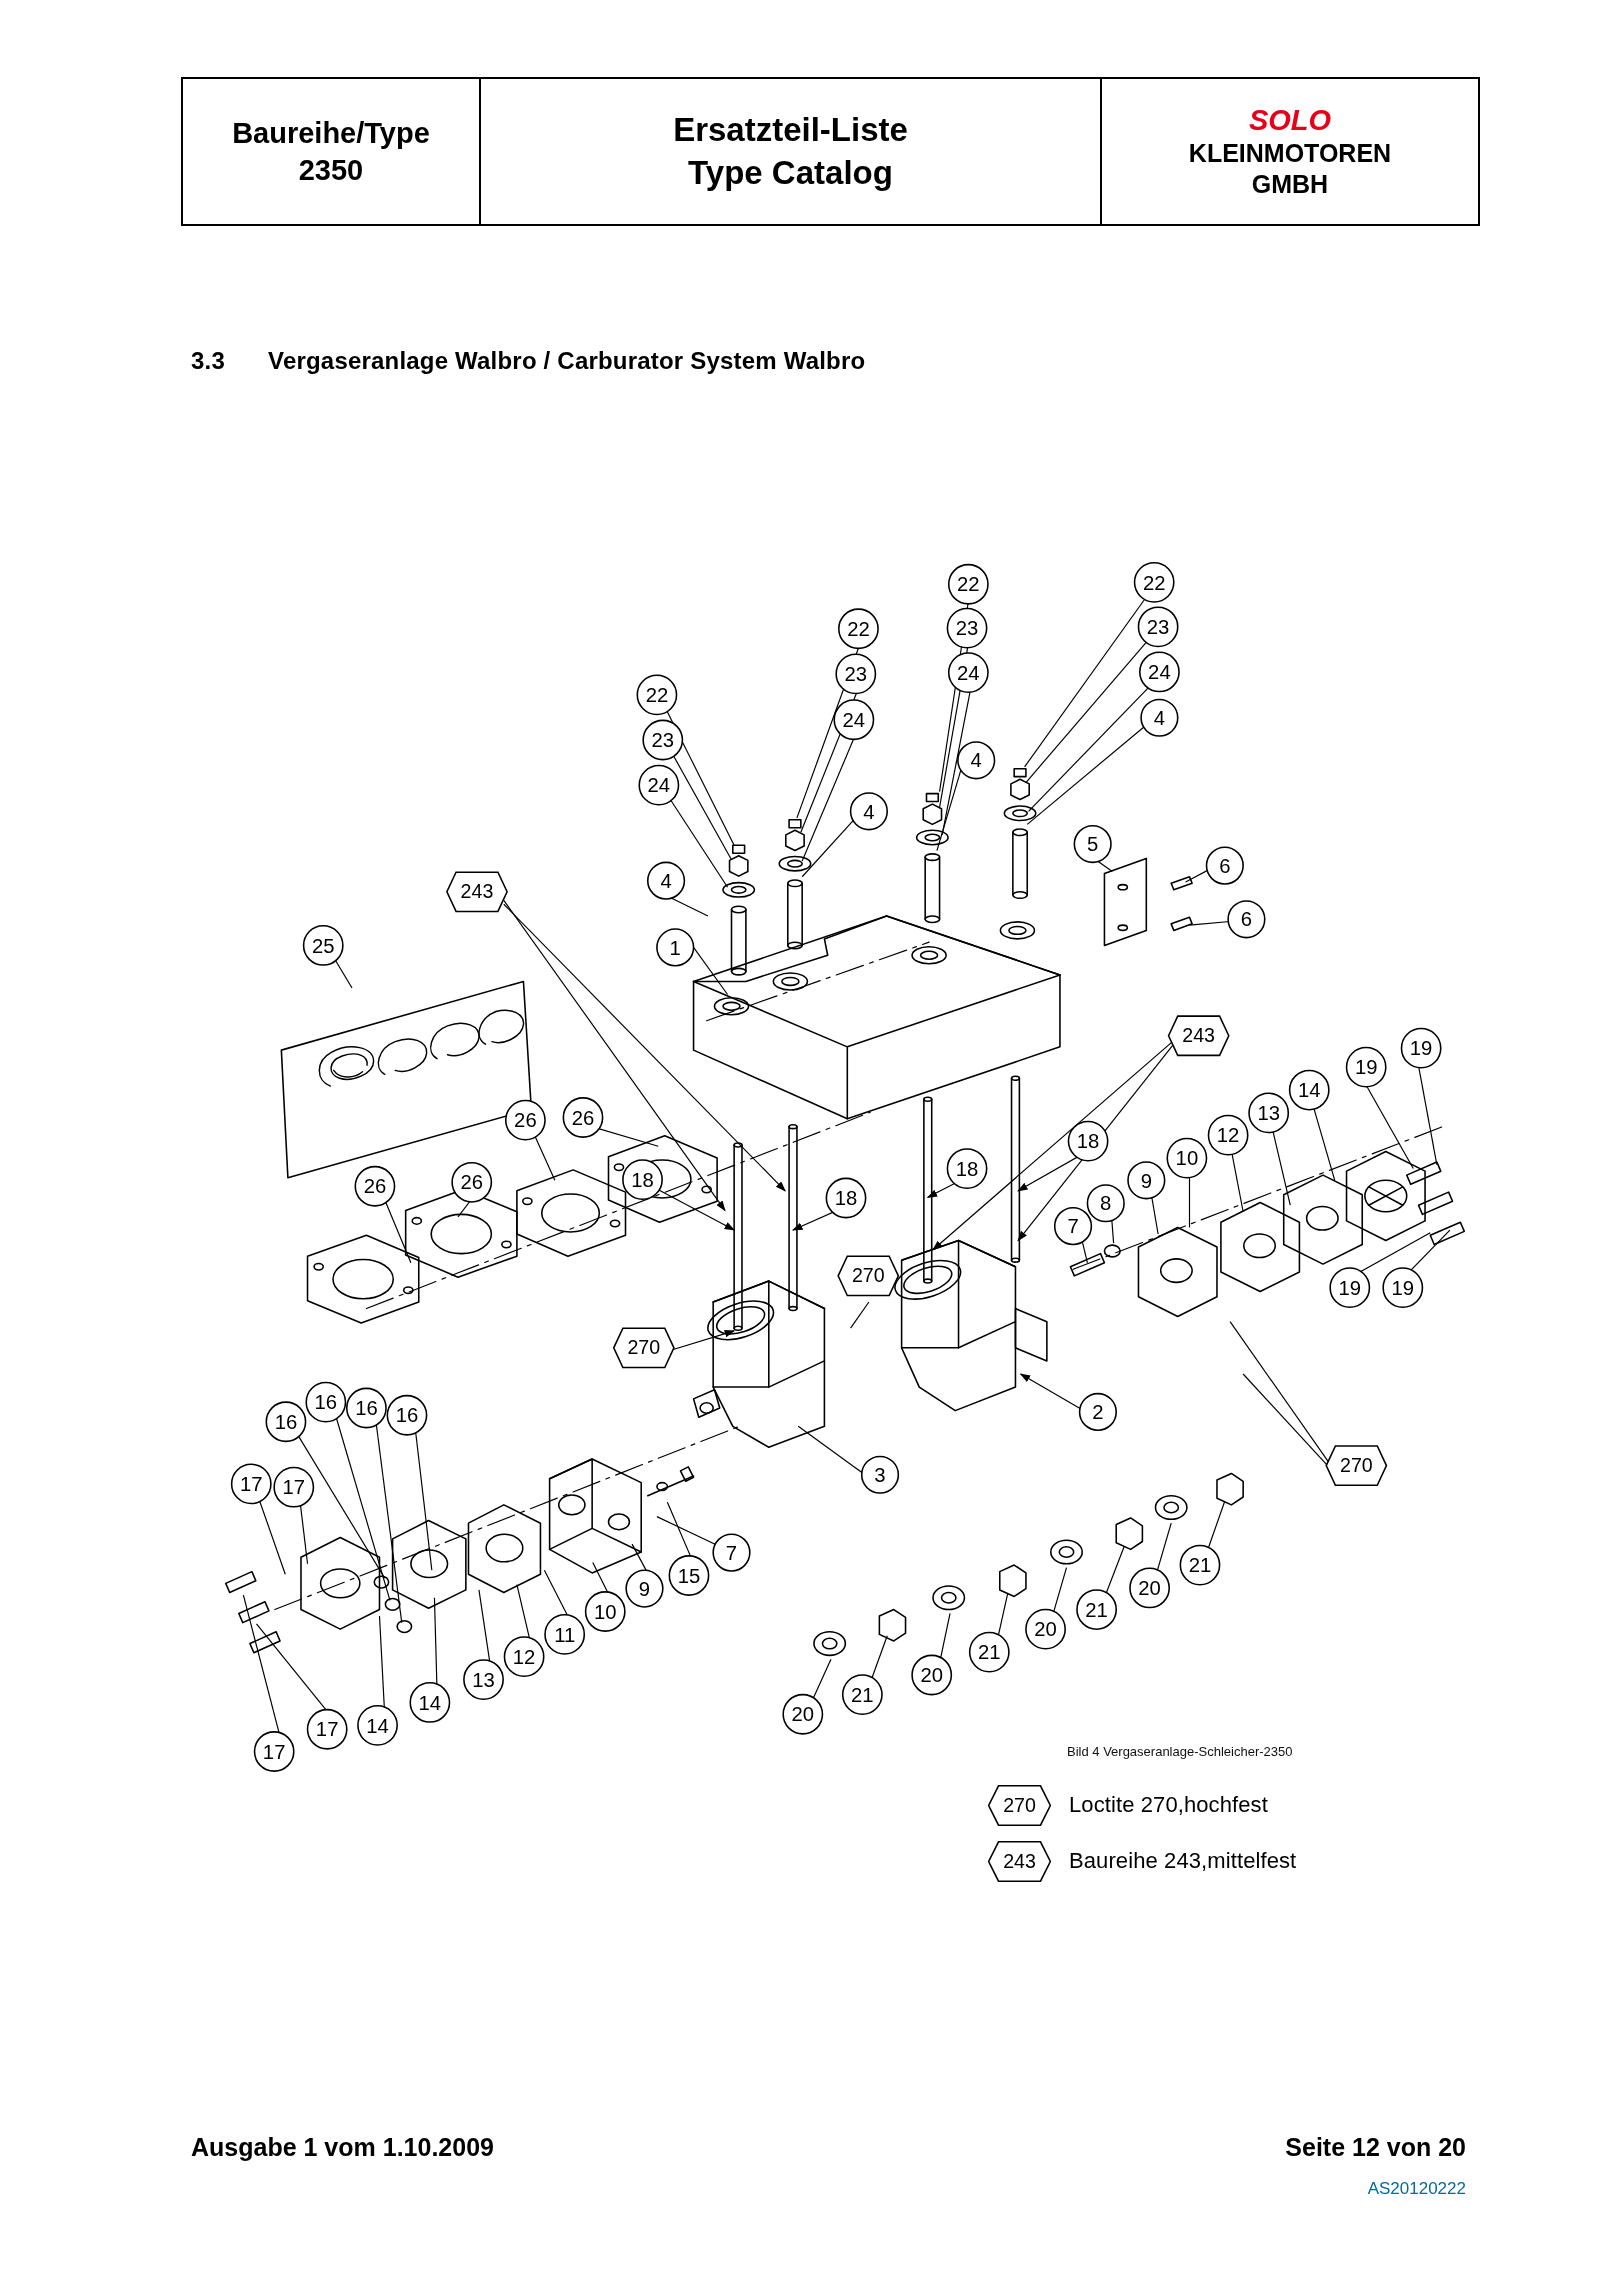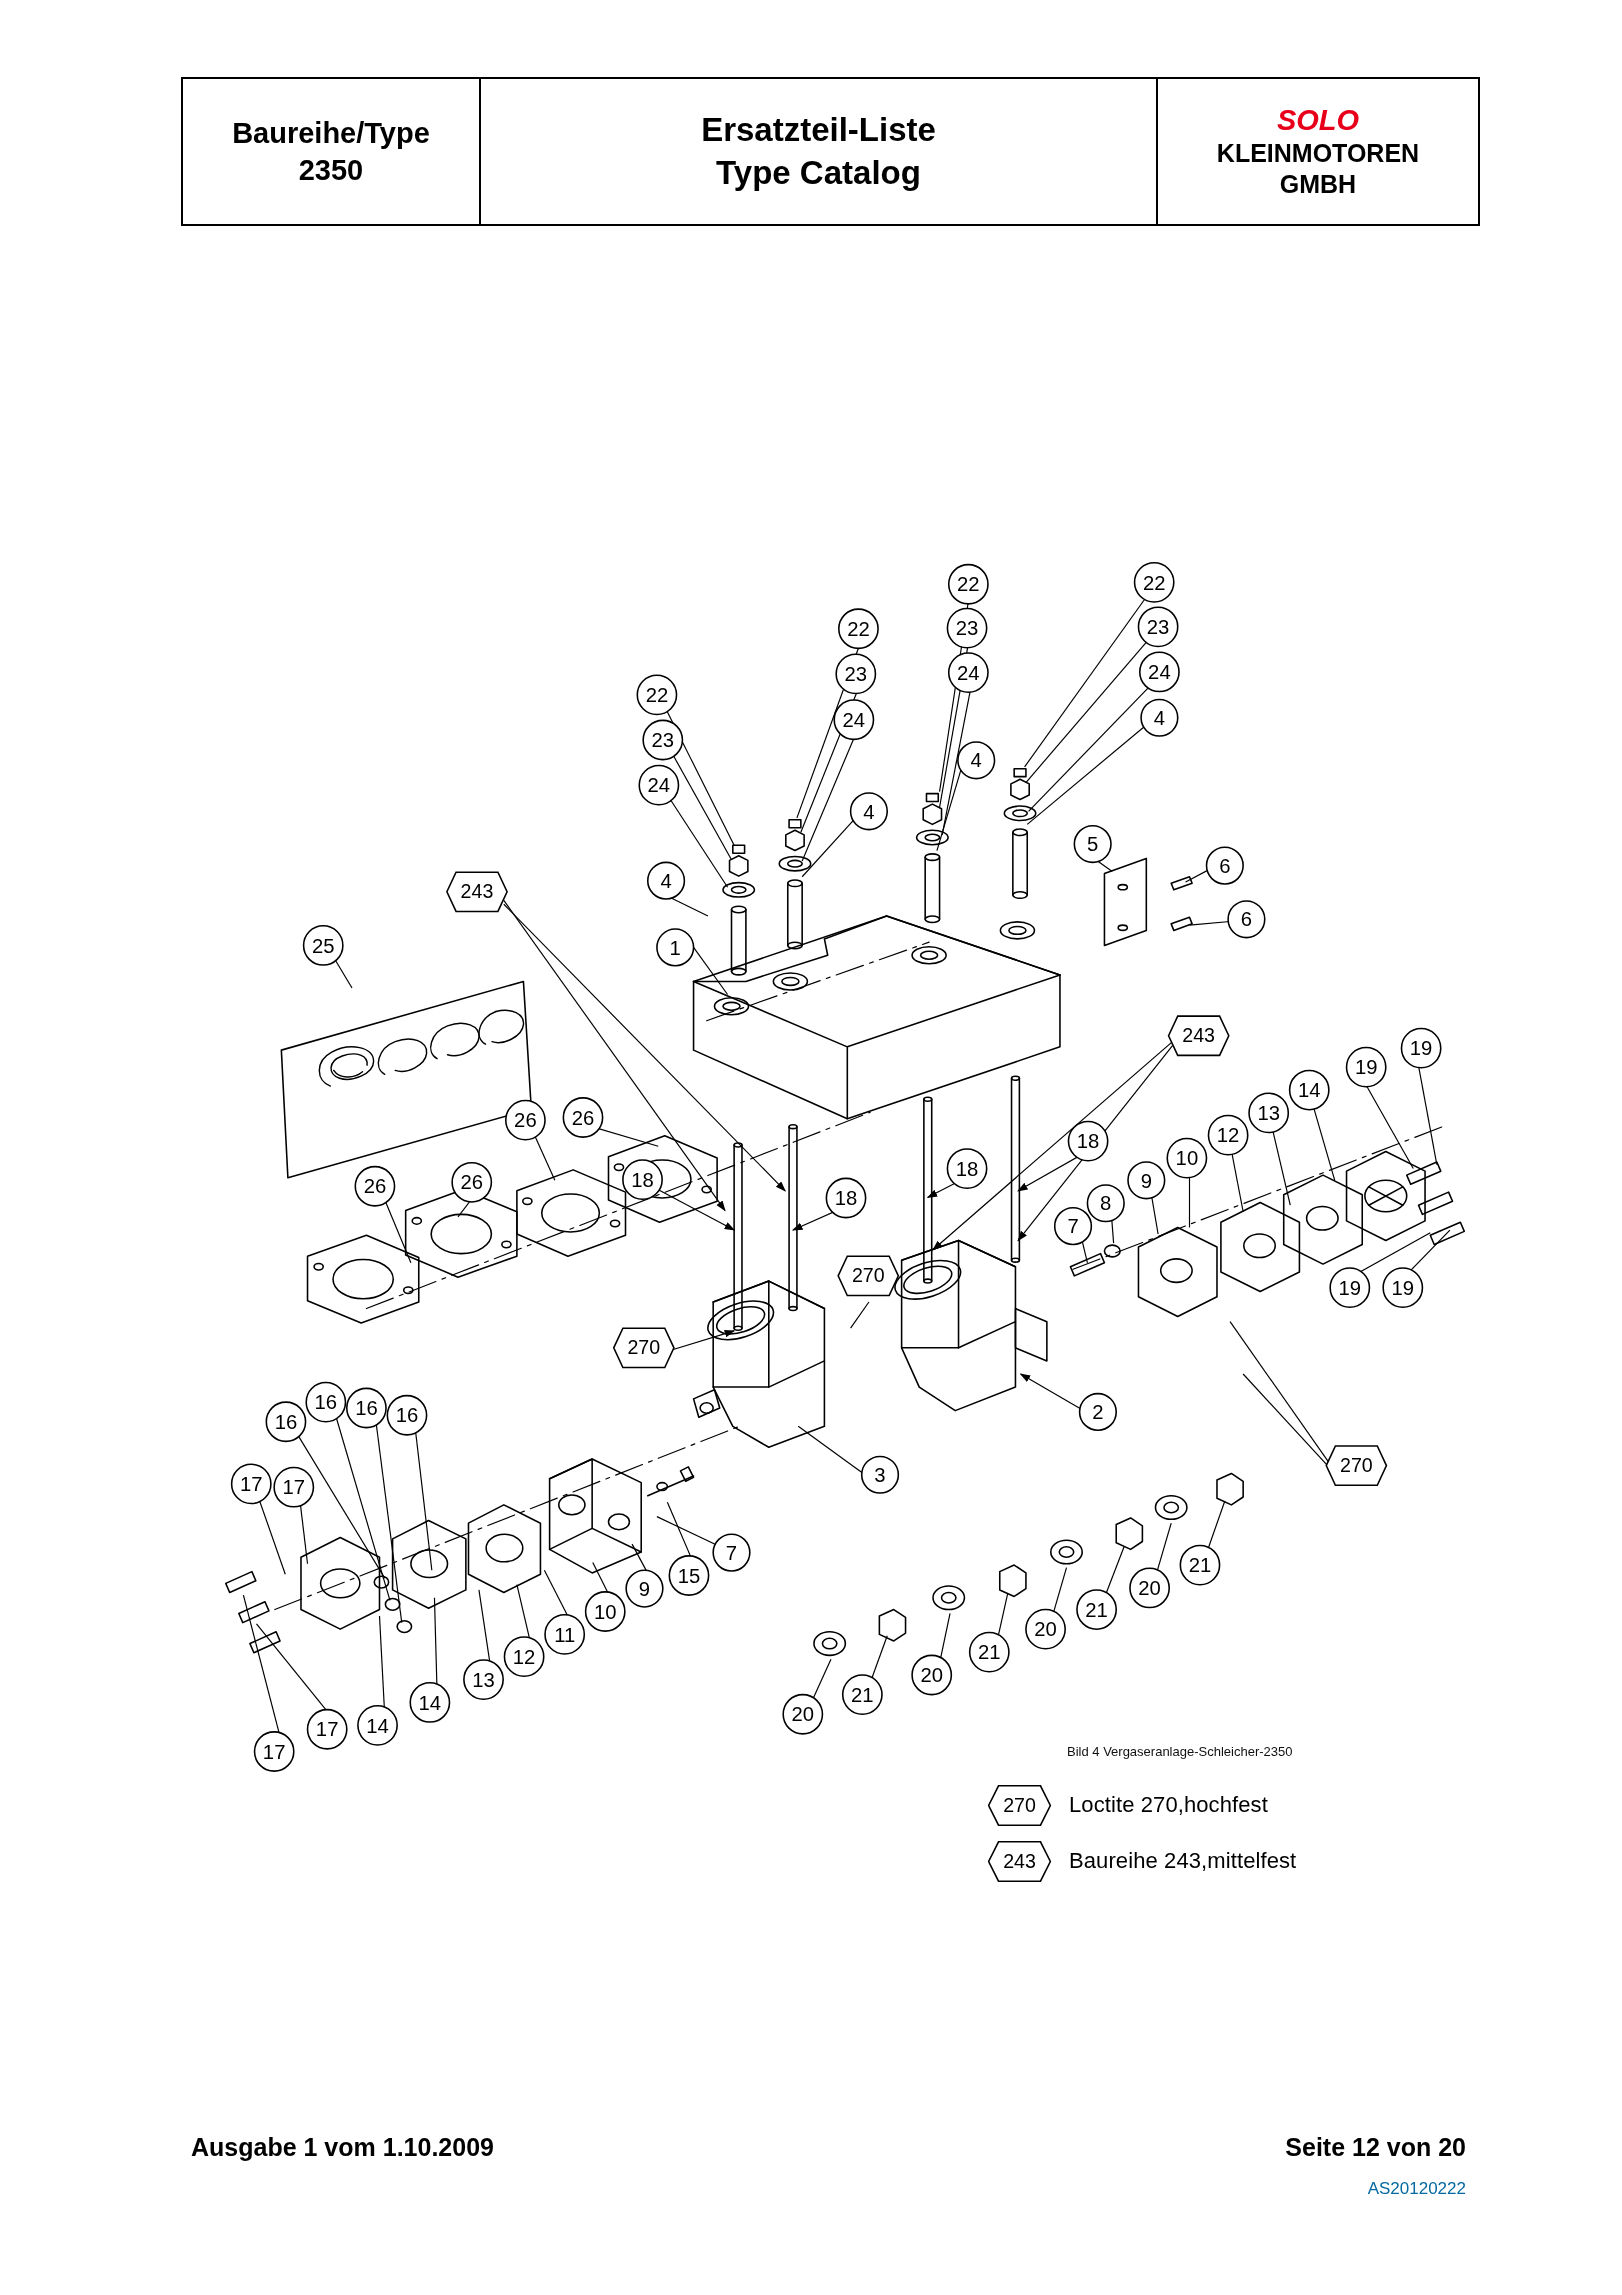--- a/index.html
+++ b/index.html
@@ -17,21 +17,21 @@
     position:absolute;
     left:181px; top:77px;
     width:1299px; height:149px;
     border:2px solid #000;
     display:flex;
     box-sizing:border-box;
   }
   .hdr-cell { box-sizing:border-box; display:flex; flex-direction:column; align-items:center; justify-content:center; }
   .hdr-left { width:298px; border-right:2px solid #000; }
   .hdr-mid { flex:1; border-right:2px solid #000; }
-  .hdr-right { width:320px; }
+  .hdr-right { width:376px; }
   .hdr-left .l1, .hdr-left .l2 { font-size:29px; font-weight:bold; line-height:1.25; }
   .hdr-mid .l1, .hdr-mid .l2 { font-size:33px; font-weight:bold; line-height:1.3; }
   .hdr-right .brand { font-size:29px; font-weight:bold; font-style:italic; color:#e8001a; line-height:1.2; }
   .hdr-right .l2, .hdr-right .l3 { font-size:25px; font-weight:bold; line-height:1.25; }
 
   
   .sec-title {
     position:absolute; left:191px; top:347px;
     font-size:24px; font-weight:bold;
     letter-spacing:0.2px;
@@ -81,20 +81,23 @@
       <div class="l1">Ersatzteil-Liste</div>
       <div class="l2">Type Catalog</div>
     </div>
     <div class="hdr-cell hdr-right">
       <div class="brand">SOLO</div>
       <div class="l2">KLEINMOTOREN</div>
       <div class="l3">GMBH</div>
     </div>
   </div>
 
+  <div class="sec-title">
+    <span class="num">3.3</span><span>Vergaseranlage Walbro / Carburator System Walbro</span>
+  </div>
 
   <div class="figure">
     <svg width="1622" height="1374" viewBox="0 0 2479 2100">
       <defs>
         <marker id="arrow" markerWidth="10" markerHeight="10" refX="8" refY="3.2" orient="auto">
           <path d="M0,0 L9,3.2 L0,6.4 z" fill="#000"></path>
         </marker>
       </defs>
 
       <g fill="none" stroke="#000" stroke-width="2.4" stroke-linejoin="round" stroke-linecap="round">

